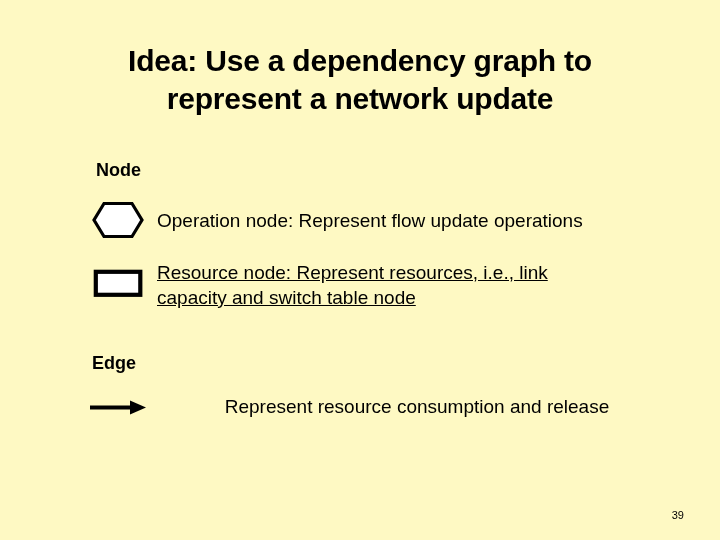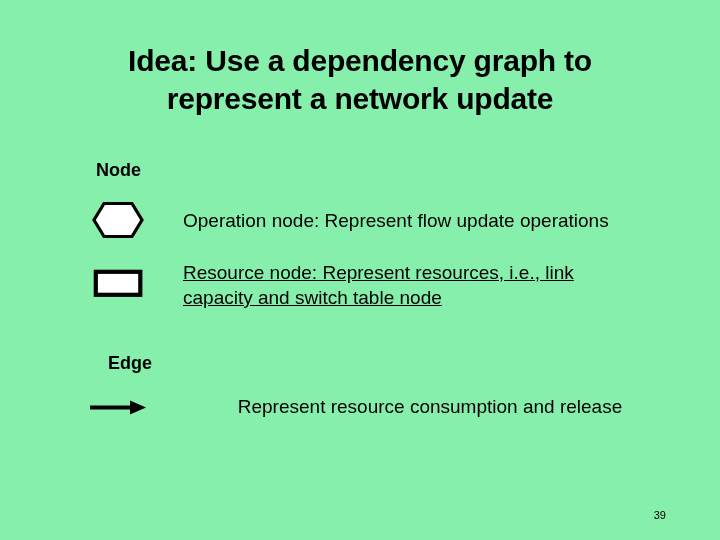--- a/index.html
+++ b/index.html
@@ -11,21 +11,21 @@
     height: 540px;
     background: #ffffff;
     font-family: "Liberation Sans", sans-serif;
     color: #000000;
     overflow: hidden;
   }
   #slide {
     position: relative;
     width: 720px;
     height: 540px;
-    background: #86efac;
+    background: #fef9c3;
   }
 
   
   #slide-title {
     position: absolute;
     left: 60px;
     top: 42px;
     width: 600px;
     text-align: center;
     font-size: 30px;
@@ -40,62 +40,61 @@
 
   
   .section-heading {
     position: absolute;
     font-size: 18px;
     font-weight: bold;
     line-height: 22px;
     white-space: nowrap;
   }
   #node-heading { left: 96px; top: 159px; }
-  #edge-heading { left: 92px; top: 352px; margin-left: 16px; }
+  #edge-heading { left: 92px; top: 352px; }
 
   
   .legend-row {
     position: absolute;
     display: block;
   }
   .legend-glyph {
     position: absolute;
     display: block;
   }
   .legend-text {
     position: absolute;
     font-size: 19px;
     line-height: 25px;
     color: #000000;
   }
   .legend-text .text-line {
     display: block;
     white-space: nowrap;
-    margin-left: 26px;
   }
 
   
   #row-operation-node { left: 0; top: 0; }
   #operation-node-glyph { left: 92px; top: 201px; width: 52px; height: 38px; }
   #operation-node-text  { left: 157px; top: 208px; width: 520px; }
 
   
   #row-resource-node { left: 0; top: 0; }
   #resource-node-glyph { left: 92px; top: 268px; width: 54px; height: 31px; }
   #resource-node-text  { left: 157px; top: 260px; width: 520px; text-decoration: underline; }
 
   
   #row-edge { left: 0; top: 0; }
   #edge-glyph { left: 88px; top: 398px; width: 60px; height: 20px; }
   #edge-text  { left: 157px; top: 394px; width: 520px; text-align: center; }
 
   
   #page-number {
     position: absolute;
-    right: 54px;
+    right: 36px;
     top: 508px;
     font-size: 11px;
     line-height: 14px;
     color: #000000;
     text-align: right;
   }
 
   svg { display: block; overflow: visible; }
 </style>
 </head>

